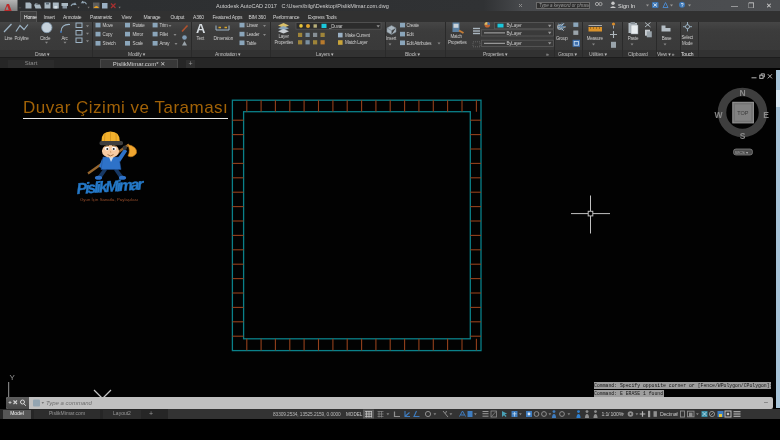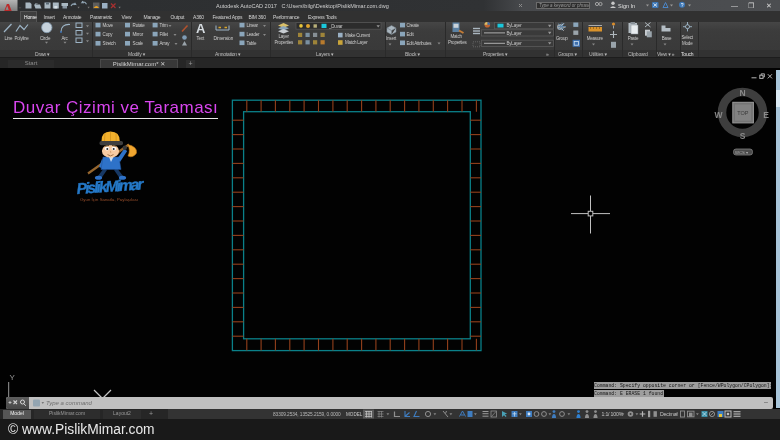--- a/index.html
+++ b/index.html
@@ -16,21 +16,21 @@
 
 #ribbon{position:absolute;left:0;top:22px;width:780px;height:35px;background:linear-gradient(#464646,#3c3c3c 25%,#393939 85%,#373737)}
 #labelrow{position:absolute;left:0;top:28px;width:780px;height:7px;background:#323232}
 .plabel{position:absolute;top:1px;font-size:5px;letter-spacing:-0.2px;color:#bdbdbd;white-space:nowrap}
 .psep{position:absolute;top:0;width:1px;height:35px;background:#2a2a2a}
 .rlabel{position:absolute;font-size:4.5px;letter-spacing:-0.2px;color:#cfcfcf;white-space:nowrap}
 
 #filetabs{position:absolute;left:0;top:57px;width:780px;height:11px;background:#262626;border-top:1px solid #1d1d1d}
 
 #canvas{position:absolute;left:0;top:68px;width:780px;height:329px;background:#020202;overflow:hidden}
-#dtitle{position:absolute;left:13px;top:29.5px;font-size:17px;color:#d946ef;border-bottom:1.5px solid #e8e8e8;padding-bottom:0px;display:inline-block;letter-spacing:0.5px;white-space:nowrap}
+#dtitle{position:absolute;left:23px;top:29.5px;font-size:17px;color:#a16207;border-bottom:1.5px solid #e8e8e8;padding-bottom:0px;display:inline-block;letter-spacing:0.5px;white-space:nowrap}
 
 #cmdbar{position:absolute;left:6px;top:397px;width:767px;height:12px;background:#c0c0c0;border-radius:2px}
 #cmdleft{position:absolute;left:0;top:0;width:23px;height:12px;background:linear-gradient(#5e5e5e,#474747);border-radius:2px 0 0 2px}
 
 #statusrow{position:absolute;left:0;top:409px;width:780px;height:10px;background:#333}
 
 #footer{position:absolute;left:0;top:419px;width:780px;height:21px;background:#191919;color:#e8e8e8;font-size:13.8px;padding:2.5px 0 0 8px}
 </style></head>
 <body>
 <div id="app">
@@ -521,13 +521,12 @@
           <path d="M710.2 6.8 l3.6 -3.6" stroke="#8f8f8f" stroke-width="0.9"></path>
           <rect x="717.5" y="2" width="6" height="6" fill="#3f7dc0"></rect>
           <rect x="719" y="5" width="3" height="3" fill="#e8c53a"></rect>
           <rect x="725" y="2" width="6" height="6" fill="none" stroke="#c0c0c0" stroke-width="1"></rect>
           <rect x="726.8" y="3.8" width="2.4" height="2.4" fill="#c0c0c0"></rect>
           <path d="M733.5 2.8 h7 M733.5 5 h7 M733.5 7.2 h7" stroke="#c8c8c8" stroke-width="1.1"></path>
         </svg>
       </div>
 </div>
 
-<div id="footer">© www.PislikMimar.com</div>
 </div>
 </body></html>

